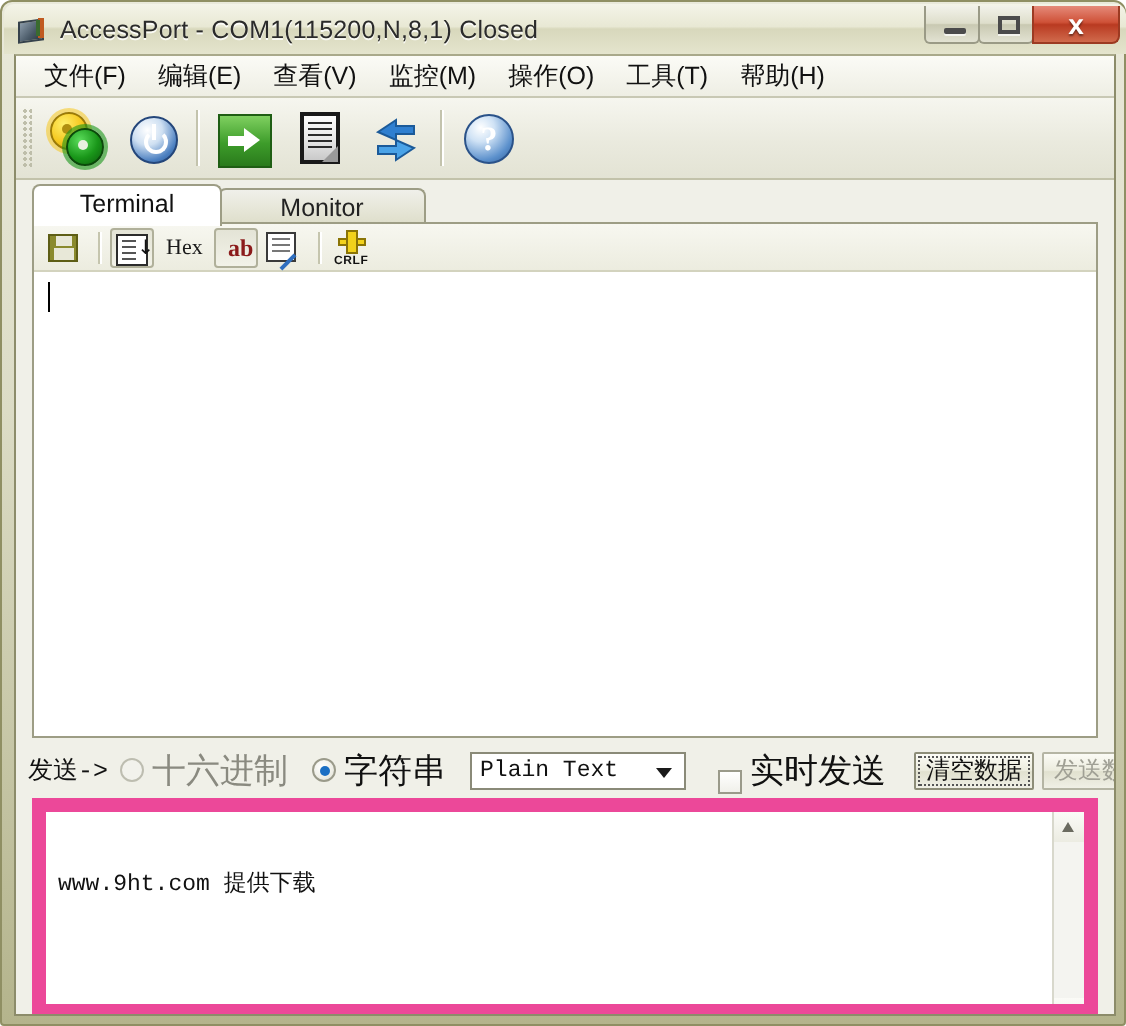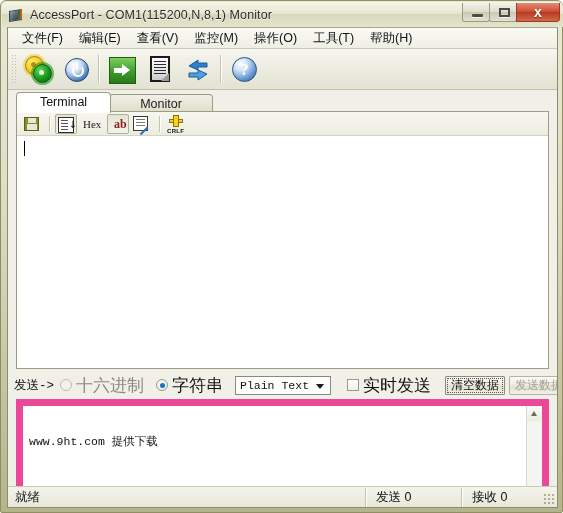--- a/index.html
+++ b/index.html
@@ -538,21 +538,21 @@
     background: #1b6fc4;
   }
   .radio.disabled {
     border-color: #bdbdb0;
     background: #f2f2ec;
   }
   .radio-label { font-size: 17px; color: #111; }
   .radio-label.dim { color: #8a8a80; }
 
   .combo {
-    width: 96px; height: 19px;
+    width: 108px; height: 19px;
     box-sizing: border-box;
     border: 1px solid #8a8a78;
     background: #ffffff;
     position: relative;
     margin-right: 16px;
     flex: 0 0 auto;
   }
   .combo .cval {
     position: absolute;
     left: 4px; top: 1px;
@@ -566,21 +566,21 @@
     position: absolute;
     right: 6px; top: 7px;
     width: 0; height: 0;
     border-left: 4px solid transparent;
     border-right: 4px solid transparent;
     border-top: 5px solid #1a1a1a;
   }
 
   .check-wrap {
     display: flex;
-    align-items: center;
+    align-items: flex-end;
     margin-right: 14px;
     white-space: nowrap;
   }
   .checkbox {
     width: 12px; height: 12px;
     border: 1px solid #9a9a8a;
     background: linear-gradient(to bottom, #ffffff 0%, #f0f0ea 100%);
     margin-right: 4px;
     box-sizing: border-box;
     flex: 0 0 auto;
@@ -694,21 +694,21 @@
 <body>
 
 <div class="window">
 
   <div class="titlebar">
     <div class="title-icon">
       <div class="ic-body"></div>
       <div class="ic-plug"></div>
       <div class="ic-plug2"></div>
     </div>
-    <div class="title-text">AccessPort - COM1(115200,N,8,1) Monitor</div>
+    <div class="title-text">AccessPort - COM1(115200,N,8,1) Closed</div>
     <div class="winbtns">
       <div class="winbtn">
         <div class="gl-min"></div>
       </div>
       <div class="winbtn">
         <div class="gl-max"></div>
       </div>
       <div class="winbtn close">
         <div class="gl-close">x</div>
       </div>
@@ -831,21 +831,15 @@
       <div class="vscroll">
         <div class="sarrow up">
             <div class="tri"></div>
           </div>
         <div class="sarrow down">
             <div class="tri"></div>
           </div>
       </div>
     </div>
 
-    <div class="statusbar">
-      <div class="st-cell st-ready">就绪</div>
-      <div class="st-cell st-send">发送 0</div>
-      <div class="st-cell st-recv">接收 0</div>
-      <div class="grip"></div>
-    </div>
 
   </div>
 </div>
 
 </body></html>

